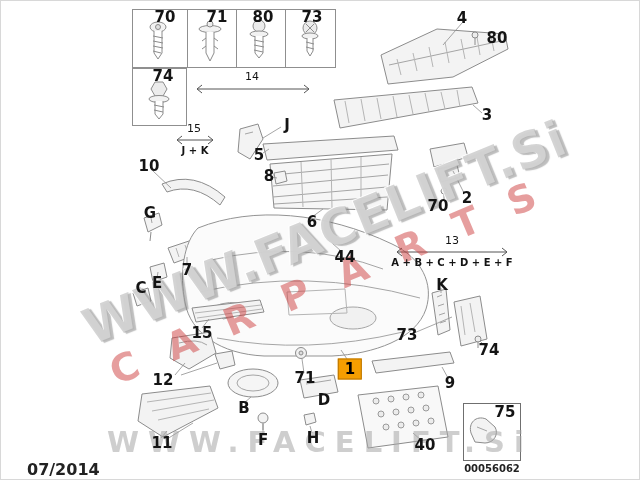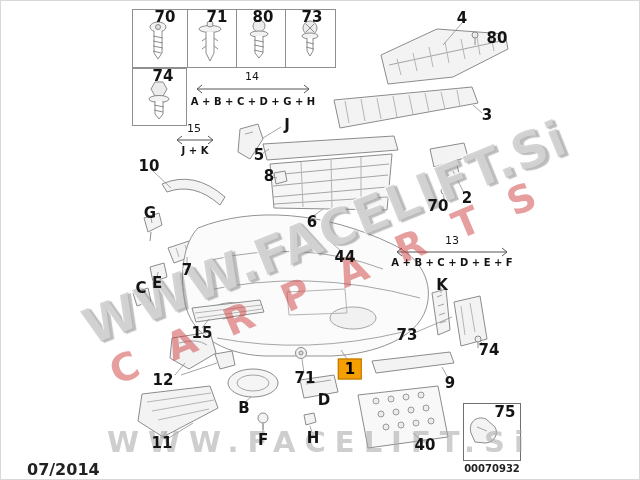--- a/index.html
+++ b/index.html
@@ -296,21 +296,20 @@
   <div class="vline" style="left:284px;top:8px;height:59px"></div>
   <div class="panel" style="left:131px;top:67px;width:55px;height:58px"></div>
 
   <div class="co" style="left:164px;top:16px">70</div>
   <div class="co" style="left:216px;top:16px">71</div>
   <div class="co" style="left:262px;top:16px">80</div>
   <div class="co" style="left:311px;top:16px">73</div>
   <div class="co" style="left:162px;top:75px">74</div>
 
   <div class="grp-label" style="left:251px;top:75px">14</div>
-  <div class="grp-formula" style="left:252px;top:101px">A + B + C + D + G + H</div>
   <div class="grp-label" style="left:193px;top:127px">15</div>
   <div class="grp-formula" style="left:194px;top:150px">J + K</div>
   <div class="grp-label" style="left:451px;top:239px">13</div>
   <div class="grp-formula" style="left:451px;top:262px">A + B + C + D + E + F</div>
 
   <div class="wm-diag">WWW.FACELIFT.Si</div>
   <div class="wm-red">C A R P A R T S</div>
   <div class="wm-bottom">WWW.FACELIFT.Si</div>
 
   <div class="co" style="left:461px;top:17px">4</div>
@@ -338,17 +337,17 @@
   <div class="co" style="left:449px;top:382px">9</div>
   <div class="co" style="left:243px;top:407px">B</div>
   <div class="co" style="left:323px;top:399px">D</div>
   <div class="co" style="left:262px;top:439px">F</div>
   <div class="co" style="left:312px;top:437px">H</div>
   <div class="co" style="left:161px;top:442px">11</div>
   <div class="co" style="left:424px;top:444px">40</div>
 
   <div class="panel" style="left:462px;top:402px;width:58px;height:58px;border-color:#6f6f6f"></div>
   <div class="co" style="left:504px;top:411px">75</div>
-  <div class="ref-code">00070932</div>
+  <div class="ref-code">00056062</div>
 
   <div class="footer-date">07/2014</div>
 
 </div>
 
 </body></html>

